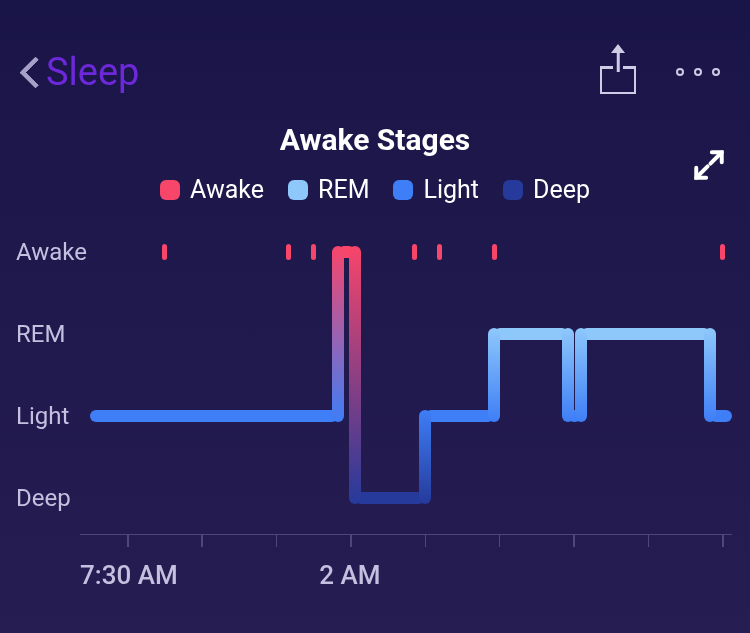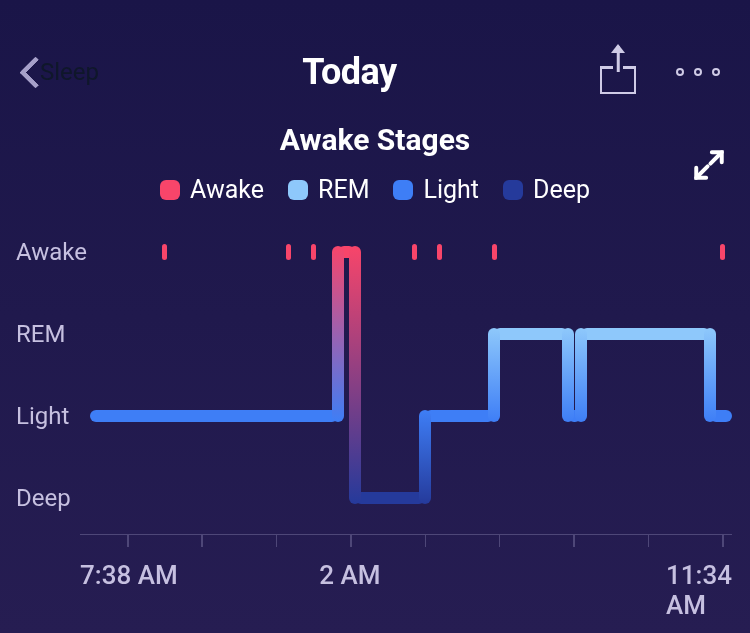--- a/index.html
+++ b/index.html
@@ -23,22 +23,23 @@
   .status-right { display: flex; gap: 14px; align-items: center; }
   .navbar {
     display: flex;
     align-items: center;
     justify-content: space-between;
     padding: 30px 30px 10px 18px;
   }
   .back {
     display: flex;
     align-items: center;
-    color: #0f172a;
-    font-size: 24px;
+    gap: 6px;
+    color: #6d28d9;
+    font-size: 38px;
     font-weight: 400;
     cursor: pointer;
   }
   .chev-left {
     width: 22px; height: 34px;
     position: relative;
   }
   .chev-left::before {
     content: "";
     position: absolute;
@@ -185,21 +186,20 @@
 <div class="statusbar">
   <span></span>
   <div class="status-right"></div>
 </div>
 
 <div class="navbar">
   <div class="back">
     <span class="chev-left"></span>
     <span>Sleep</span>
   </div>
-  <div class="title">Today</div>
   <div class="nav-right">
     <div class="share-icon">
       <div class="arrowhead"></div>
       <div class="arrow"></div>
       <div class="box"></div>
       <div class="box-top-left"></div>
       <div class="box-top-right"></div>
     </div>
     <div class="more-icon">
       <div class="dot"></div>
@@ -275,16 +275,15 @@
     <div class="xtick" style="left: 18.6312%;"></div>
     <div class="xtick" style="left: 30.038%;"></div>
     <div class="xtick" style="left: 41.4449%;"></div>
     <div class="xtick" style="left: 52.8517%;"></div>
     <div class="xtick" style="left: 64.2586%;"></div>
     <div class="xtick" style="left: 75.6654%;"></div>
     <div class="xtick" style="left: 87.0722%;"></div>
     <div class="xtick" style="left: 98.4791%;"></div>
   </div>
 <div class="xlabels">
-  <div class="xlabel left" style="left:0%">7:38 AM</div>
+  <div class="xlabel left" style="left:0%">7:30 AM</div>
   <div class="xlabel" style="left:41.4%">2 AM</div>
-  <div class="xlabel right" style="left:100%">11:34 AM</div>
 </div>
 
 </body></html>

